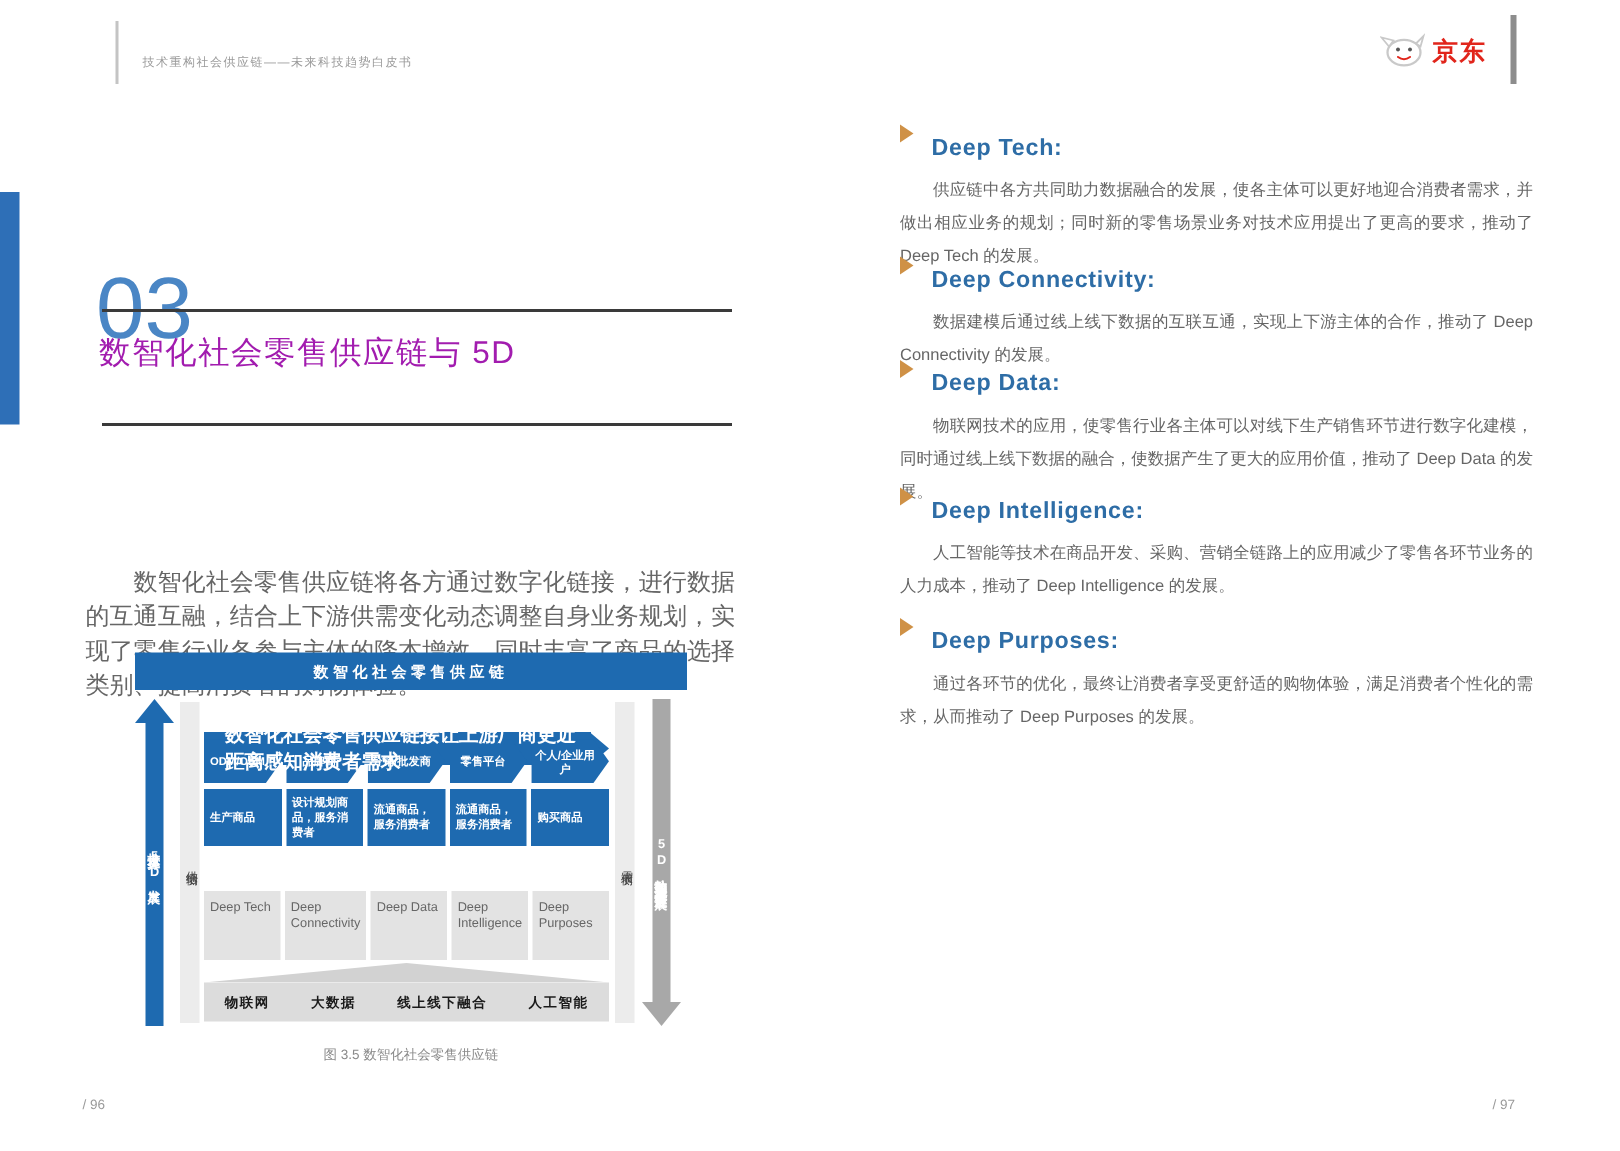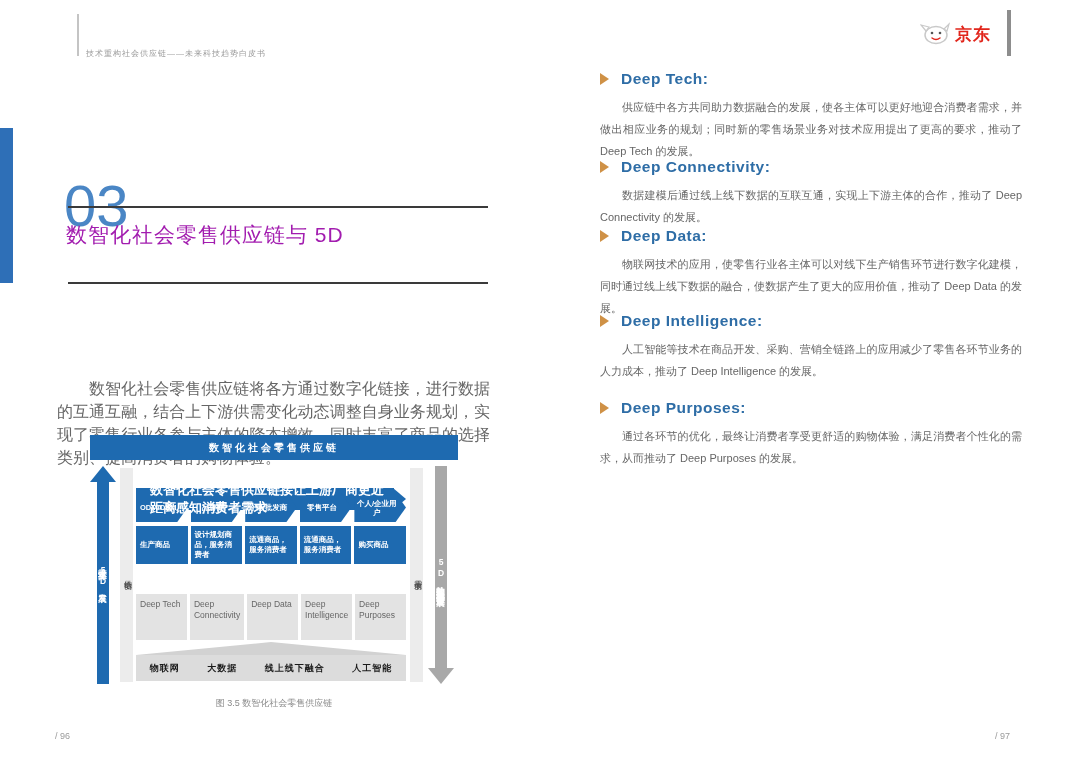--- a/index.html
+++ b/index.html
@@ -4,21 +4,21 @@
 <style>
   * { margin:0; padding:0; box-sizing:border-box; }
   html,body { width:1080px; height:767px; background:#ffffff; overflow:hidden;
               font-family:"Liberation Sans","DejaVu Sans",sans-serif; }
   .abs { position:absolute; }
   #page { position:relative; width:1080px; height:767px; background:#fff; }
 
   
   .chapter-tab { left:0; top:128px; width:13px; height:155px; background:#2e6fb7; }
   .header-divider { left:77px; top:14px; width:2px; height:42px; background:#c4c4c4; }
-  .book-title { left:86px; top:36px; font-size:8px; color:#9a9a9a; letter-spacing:1px;margin-top:12px; }
+  .book-title { left:95px; top:36px; font-size:8px; color:#9a9a9a; letter-spacing:1px; }
   .logo-wrap { left:920px; top:21px; display:flex; align-items:center; gap:5px;text-align:right; }
   .brand-text { color:#e1251b; font-weight:bold; font-size:17px; letter-spacing:1px; }
   .corner-bar { left:1007px; top:10px; width:4px; height:46px; background:#8d8d8d; }
 
   
   .chapter-number { left:64px; top:124px; font-size:58px; color:#4a86c5; font-weight:400;margin-top:48px; }
   .rule { left:68px; width:420px; height:2px; background:#3a3a3a; }
   .rule-top { top:206px; }
   .rule-bottom { top:282px; }
   .chapter-title { left:66px; top:221px; font-size:21px; font-weight:normal; color:#a21caf; letter-spacing:1px; }
@@ -79,21 +79,21 @@
                clip-path:polygon(50% 0, 100% 100%, 0 100%); }
   .tech-bar { position:absolute; top:189px; left:0; width:100%; height:26px; background:#dcdcdc;
               display:flex; align-items:center; justify-content:space-around; }
   .tech-bar span { font-size:9px; font-weight:bold; color:#1a1a1a; letter-spacing:1px; }
 
   
   .section { left:600px; width:422px; }
   .sec-head { display:flex; align-items:center; gap:12px; }
   .bullet { width:0; height:0; border-top:6px solid transparent; border-bottom:6px solid transparent;
             border-left:9px solid #cf9146; }
-  .sec-title { font-size:15.5px; font-weight:bold; color:#2e6da6; letter-spacing:0.5px; }
+  .sec-title { font-size:15.5px; font-weight:bold; color:#2e6da6; letter-spacing:0.5px;margin-top:20px; }
   .sec-body { margin-top:8px; font-size:11px; line-height:22px; color:#666;
               text-align:justify; text-indent:2em; }
   .sec-1 { top:70px; } .sec-2 { top:158px; } .sec-3 { top:227px; } .sec-4 { top:312px; } .sec-5 { top:399px; }
 </style>
 </head>
 <body>
 
 <div id="page">
 
   <div class="abs chapter-tab"></div>

